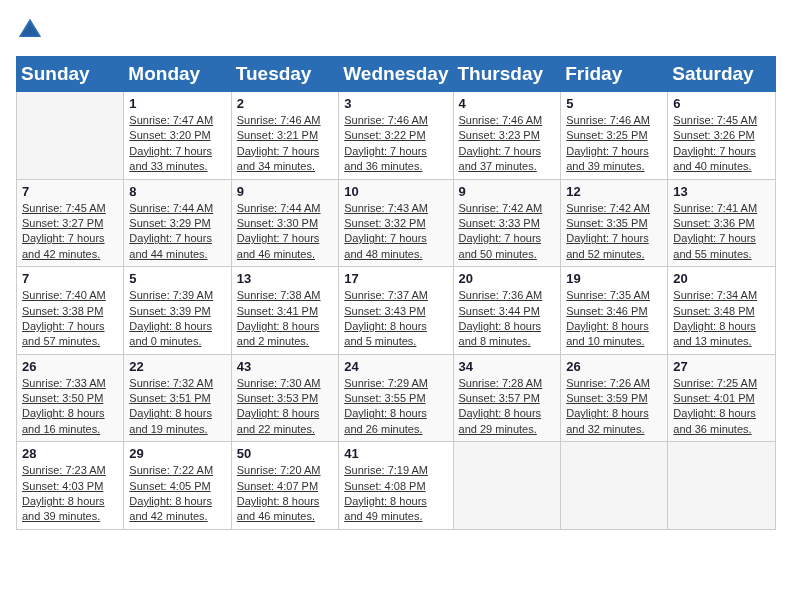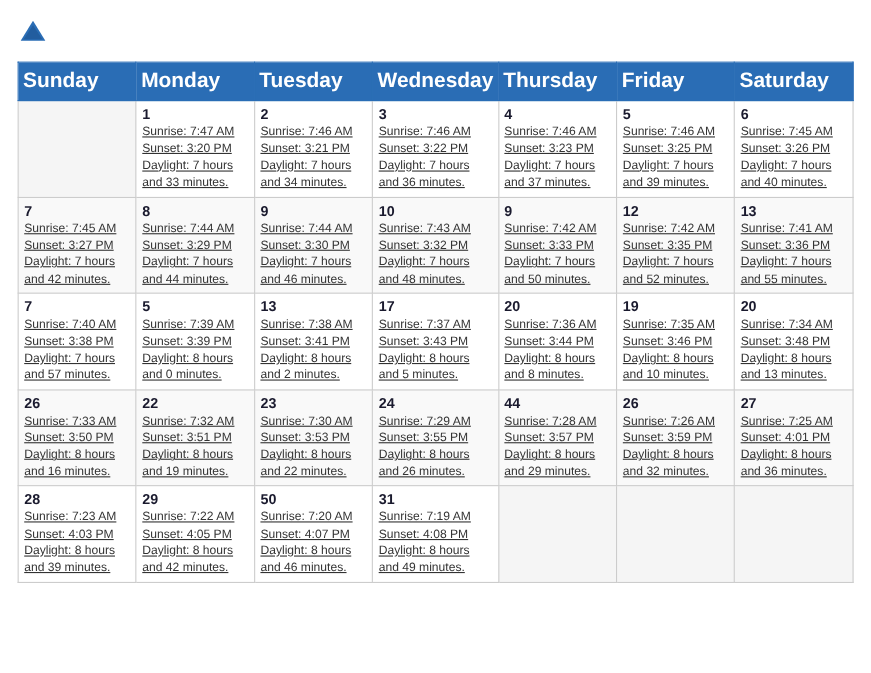--- a/index.html
+++ b/index.html
@@ -135,29 +135,29 @@
         <td><span class="day-num">5</span><span class="day-detail">Sunrise: 7:39 AM<br>Sunset: 3:39 PM<br>Daylight: 8 hours and 0 minutes.</span></td>
         <td><span class="day-num">13</span><span class="day-detail">Sunrise: 7:38 AM<br>Sunset: 3:41 PM<br>Daylight: 8 hours and 2 minutes.</span></td>
         <td><span class="day-num">17</span><span class="day-detail">Sunrise: 7:37 AM<br>Sunset: 3:43 PM<br>Daylight: 8 hours and 5 minutes.</span></td>
         <td><span class="day-num">20</span><span class="day-detail">Sunrise: 7:36 AM<br>Sunset: 3:44 PM<br>Daylight: 8 hours and 8 minutes.</span></td>
         <td><span class="day-num">19</span><span class="day-detail">Sunrise: 7:35 AM<br>Sunset: 3:46 PM<br>Daylight: 8 hours and 10 minutes.</span></td>
         <td><span class="day-num">20</span><span class="day-detail">Sunrise: 7:34 AM<br>Sunset: 3:48 PM<br>Daylight: 8 hours and 13 minutes.</span></td>
       </tr>
       <tr>
         <td><span class="day-num">26</span><span class="day-detail">Sunrise: 7:33 AM<br>Sunset: 3:50 PM<br>Daylight: 8 hours and 16 minutes.</span></td>
         <td><span class="day-num">22</span><span class="day-detail">Sunrise: 7:32 AM<br>Sunset: 3:51 PM<br>Daylight: 8 hours and 19 minutes.</span></td>
-        <td><span class="day-num">23</span><span class="day-detail">Sunrise: 7:30 AM<br>Sunset: 3:53 PM<br>Daylight: 8 hours and 22 minutes.</span></td>
+        <td><span class="day-num">43</span><span class="day-detail">Sunrise: 7:30 AM<br>Sunset: 3:53 PM<br>Daylight: 8 hours and 22 minutes.</span></td>
         <td><span class="day-num">24</span><span class="day-detail">Sunrise: 7:29 AM<br>Sunset: 3:55 PM<br>Daylight: 8 hours and 26 minutes.</span></td>
-        <td><span class="day-num">44</span><span class="day-detail">Sunrise: 7:28 AM<br>Sunset: 3:57 PM<br>Daylight: 8 hours and 29 minutes.</span></td>
+        <td><span class="day-num">34</span><span class="day-detail">Sunrise: 7:28 AM<br>Sunset: 3:57 PM<br>Daylight: 8 hours and 29 minutes.</span></td>
         <td><span class="day-num">26</span><span class="day-detail">Sunrise: 7:26 AM<br>Sunset: 3:59 PM<br>Daylight: 8 hours and 32 minutes.</span></td>
         <td><span class="day-num">27</span><span class="day-detail">Sunrise: 7:25 AM<br>Sunset: 4:01 PM<br>Daylight: 8 hours and 36 minutes.</span></td>
       </tr>
       <tr>
         <td><span class="day-num">28</span><span class="day-detail">Sunrise: 7:23 AM<br>Sunset: 4:03 PM<br>Daylight: 8 hours and 39 minutes.</span></td>
         <td><span class="day-num">29</span><span class="day-detail">Sunrise: 7:22 AM<br>Sunset: 4:05 PM<br>Daylight: 8 hours and 42 minutes.</span></td>
         <td><span class="day-num">50</span><span class="day-detail">Sunrise: 7:20 AM<br>Sunset: 4:07 PM<br>Daylight: 8 hours and 46 minutes.</span></td>
-        <td><span class="day-num">31</span><span class="day-detail">Sunrise: 7:19 AM<br>Sunset: 4:08 PM<br>Daylight: 8 hours and 49 minutes.</span></td>
+        <td><span class="day-num">41</span><span class="day-detail">Sunrise: 7:19 AM<br>Sunset: 4:08 PM<br>Daylight: 8 hours and 49 minutes.</span></td>
         <td class="empty"></td>
         <td class="empty"></td>
         <td class="empty"></td>
       </tr>
     </tbody>
 </table>
 
 </body></html>

